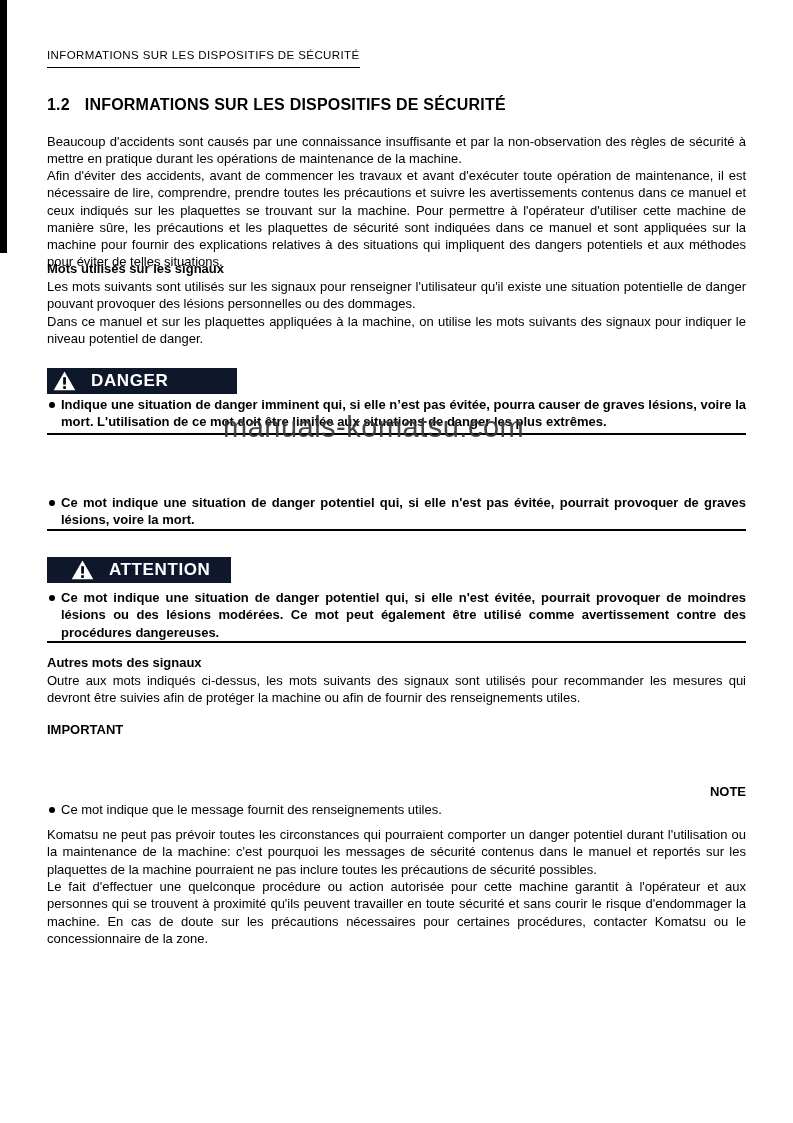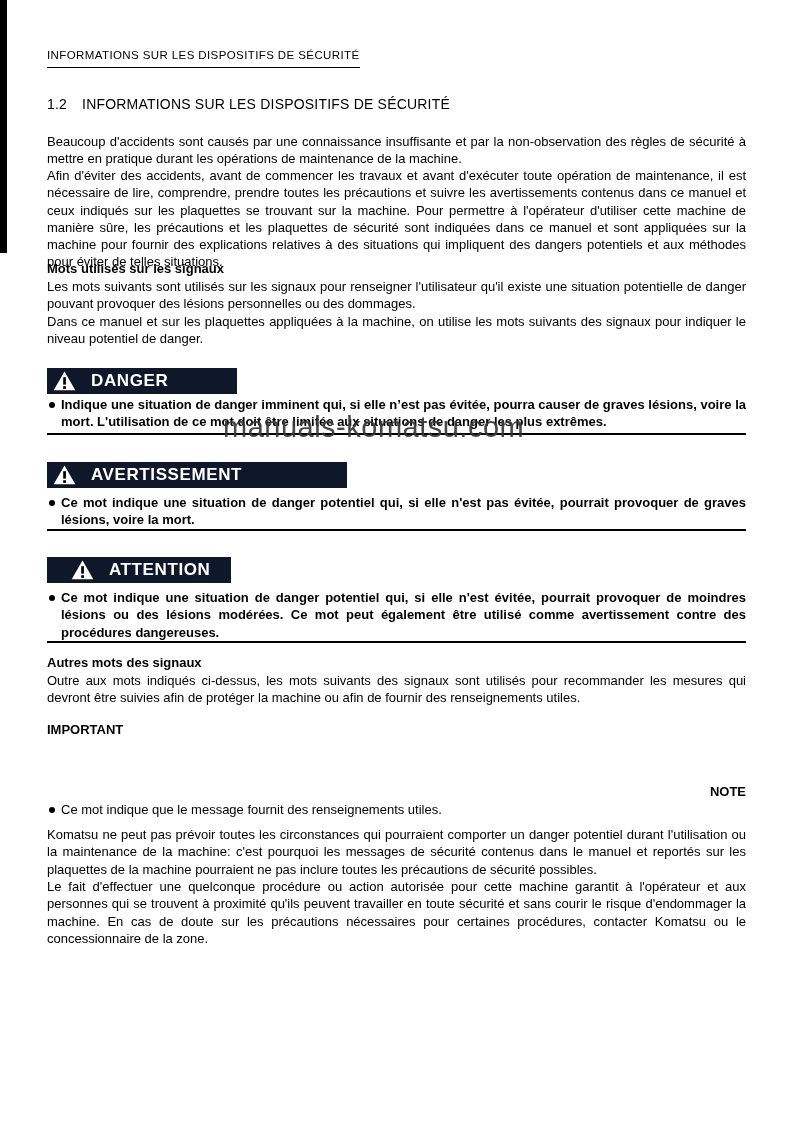--- a/index.html
+++ b/index.html
@@ -2,21 +2,21 @@
 <html><head>
 <meta charset="utf-8">
 <style>
   html,body{margin:0;padding:0;background:#fff;}
   .page{position:relative;width:793px;height:1006px;background:#fff;overflow:hidden;
         font-family:"Liberation Sans","DejaVu Sans",sans-serif;color:#000;}
   .abs{position:absolute;left:47px;width:699px;}
   .scan-bar{position:absolute;left:0;top:0;width:7px;height:253px;background:#000;}
   .hdr{font-size:11.5px;letter-spacing:0.4px;}
   .hdr span{display:inline-block;border-bottom:1px solid #000;padding-bottom:6px;}
-  .title{display:flex;gap:15px;font-size:14px;font-weight:400;letter-spacing:0.2px;text-align:center;}
+  .title{display:flex;gap:15px;font-size:16px;font-weight:700;letter-spacing:0.2px;text-align:center;}
   p.body{margin:0;font-size:13px;line-height:17.3px;text-align:justify;}
   .subhead{font-size:13px;font-weight:700;margin:0;}
   .warn-header{display:flex;align-items:center;gap:15px;background:#0f172a;color:#fff;
                height:26px;padding:0 12px 0 6px;box-sizing:border-box;width:fit-content;}
   .warn-label{font-size:17px;font-weight:700;letter-spacing:0.6px;white-space:nowrap;}
   .w-danger{min-width:190px;}
   .w-avert{min-width:300px;}
   .w-attn{min-width:184px;padding-left:24px;}
   .warn-icon{flex:0 0 auto;display:flex;align-items:center;}
   .bullet{display:flex;margin:0;}
@@ -64,32 +64,20 @@
       </span>
       <span class="warn-label">DANGER</span>
     </div>
   </div>
   <div class="abs bullet" style="top:396px;">
     <span class="dot"></span>
     <span class="btxt bold">Indique une situation de danger imminent qui, si elle n’est pas évitée, pourra causer de graves lésions, voire la mort. L'utilisation de ce mot doit être limitée aux situations de danger les plus extrêmes.</span>
   </div>
   <div class="rule" style="top:433px;"></div>
 
-  <div class="abs" style="top:462px;">
-    <div class="warn-header w-avert">
-      <span class="warn-icon">
-        <svg width="23" height="20" viewBox="0 0 23 20">
-          <path d="M11.5 0.5 L22.3 19.3 L0.7 19.3 Z" fill="#ffffff"></path>
-          <rect x="10.2" y="6.2" width="2.7" height="7.4" fill="#000000"></rect>
-          <rect x="10.2" y="15.2" width="2.7" height="2.7" fill="#000000"></rect>
-        </svg>
-      </span>
-      <span class="warn-label">AVERTISSEMENT</span>
-    </div>
-  </div>
   <div class="abs bullet" style="top:494px;">
     <span class="dot"></span>
     <span class="btxt bold">Ce mot indique une situation de danger potentiel qui, si elle n'est pas évitée, pourrait provoquer de graves lésions, voire la mort.</span>
   </div>
   <div class="rule" style="top:529px;"></div>
 
   <div class="abs" style="top:557px;">
     <div class="warn-header w-attn">
       <span class="warn-icon">
         <svg width="23" height="20" viewBox="0 0 23 20">

